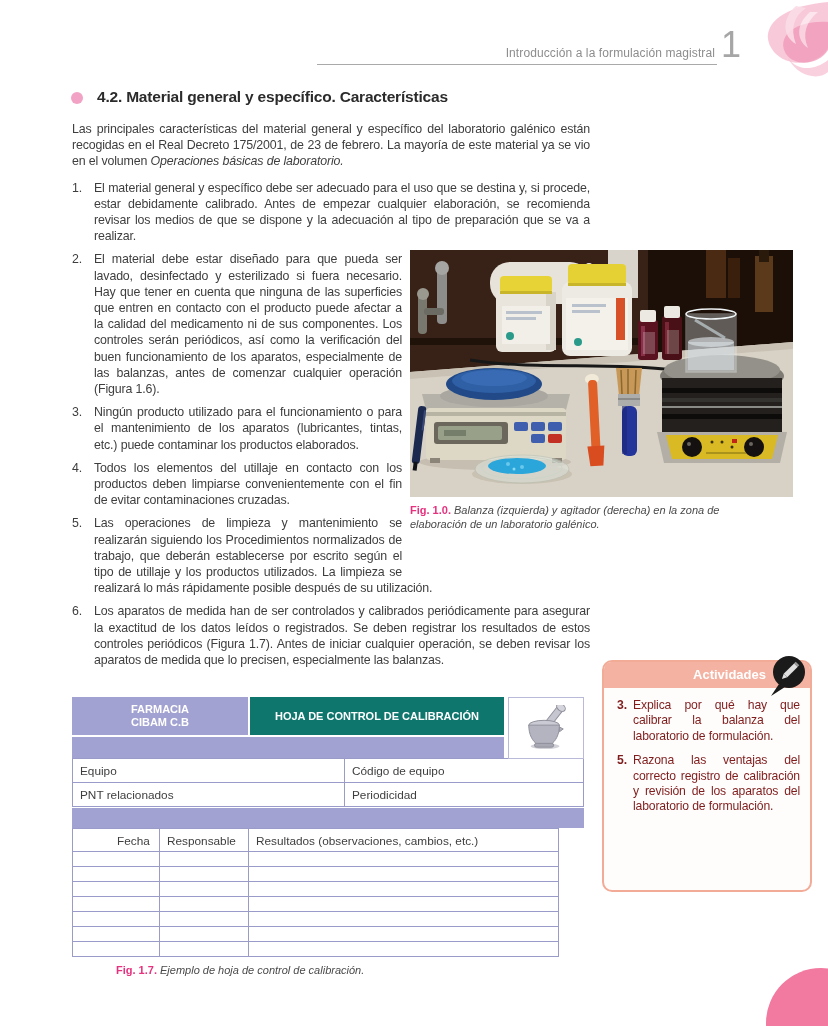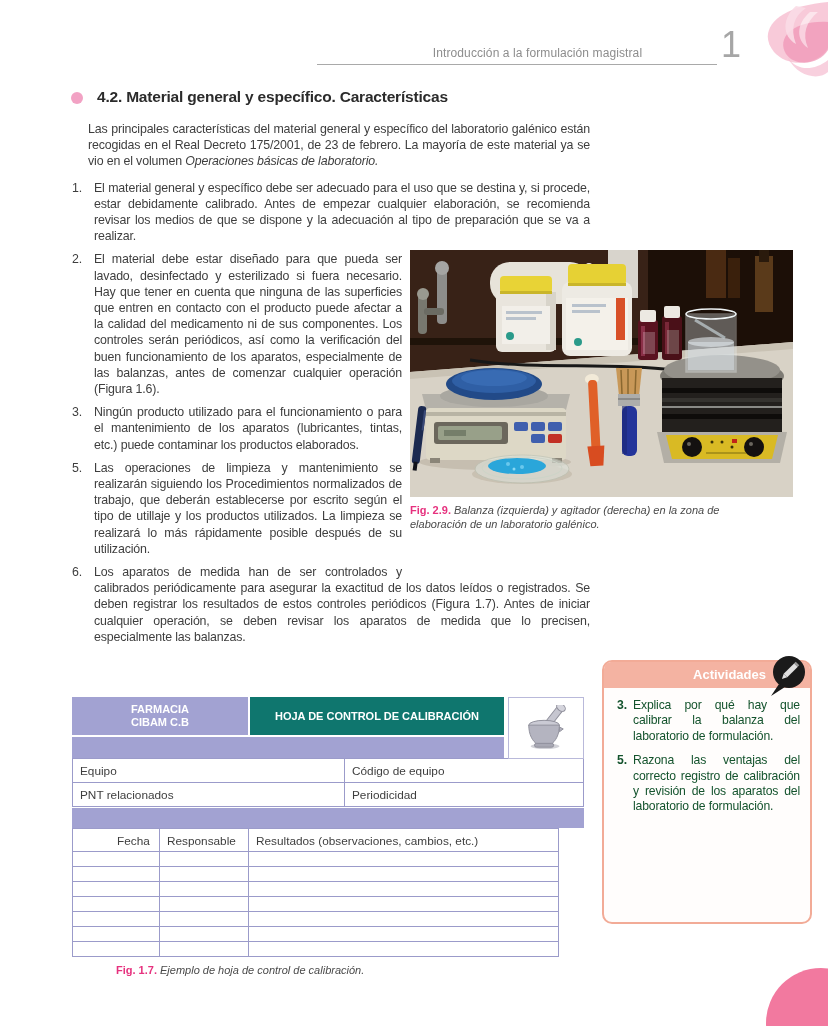--- a/index.html
+++ b/index.html
@@ -1,33 +1,33 @@
 <!DOCTYPE html>
 <html><head>
 <meta charset="utf-8">
 <style>
   html,body{margin:0;padding:0;background:#ffffff;}
   .page{position:relative;width:828px;height:1026px;background:#ffffff;overflow:hidden;
         font-family:"Liberation Sans","DejaVu Sans",sans-serif;color:#3e3e3e;}
 
   
   .swirl{position:absolute;top:0;right:0;}
-  .running-title{position:absolute;top:46px;left:360px;width:355px;text-align:center;
+  .running-title{position:absolute;top:46px;left:360px;width:355px;text-align:right;
                  font-size:12px;color:#8d8d8d;letter-spacing:.1px;}
   .chapter-num{position:absolute;top:24px;left:721px;font-size:36px;font-weight:300;color:#a6a6a6;}
   .header-rule{position:absolute;top:64px;left:317px;width:400px;height:1px;background:#a9a9a9;}
 
   
   .sec-bullet{position:absolute;top:92px;left:71px;width:12px;height:12px;border-radius:50%;}
   .sec-title{position:absolute;top:88px;left:97px;font-size:15.5px;font-weight:bold;color:#2b2b2b;letter-spacing:-.2px;}
 
   
   .main-text{position:absolute;top:121px;left:72px;width:518px;
              font-size:12.4px;line-height:16.2px;letter-spacing:-.15px;text-align:justify;}
-  .intro{margin:0 0 10px 16px;}
+  .intro{margin:0 0 10px 0;}
   .italic{font-style:italic;}
   .li{margin-bottom:7px;padding-left:22px;text-indent:-22px;}
   .li .num{display:inline-block;width:22px;text-indent:0;}
   .fig-spacer{float:right;width:188px;height:316px;}
 
   
   .photo{position:absolute;top:250px;left:410px;width:383px;height:247px;}
   .caption{font-size:11px;line-height:13.8px;color:#4a4a4a;}
   .cap16{position:absolute;top:504px;left:410px;width:352px;}
   .cap17{position:absolute;top:964px;left:72px;width:480px;padding-left:44px;}
@@ -48,26 +48,26 @@
   .fcell{box-sizing:border-box;border:1px solid #9b9bca;background:#fff;height:25px;
          padding:5px 0 0 7px;}
   .fcell+.fcell{margin-left:-1px;}
   .fc-l{width:273px;} .fc-r{width:240px;}
   .t-band2{width:512px;height:20px;margin-top:1px;margin-bottom:1px;}
   .lc-1{width:88px;padding-left:44px;} .lc-2{width:90px;} .lc-3{width:311px;}
   .lrow .fcell{height:24px;padding-top:5px;}
   .erow .fcell{height:16px;padding:0 0 0 7px;}
 
   
-  .activities{position:absolute;top:660px;left:602px;width:210px;height:264px;box-sizing:border-box;
+  .activities{position:absolute;top:660px;left:602px;width:210px;height:232px;box-sizing:border-box;
               border:2px solid #f2ab97;border-radius:10px;background:#fffdfc;}
   .act-head{position:relative;height:26px;border-radius:7px 7px 0 0;}
   .act-title{position:absolute;top:5px;right:44px;color:#ffffff;font-weight:bold;font-size:13px;}
   .act-bubble{position:absolute;top:-8px;right:2px;}
-  .act-body{padding:10px 10px 0 13px;font-size:12.2px;line-height:15.4px;text-align:justify;letter-spacing:-.15px;color:#14532d;}
+  .act-body{padding:10px 10px 0 13px;font-size:12.2px;line-height:15.4px;text-align:justify;letter-spacing:-.15px;color:#7f1d1d;}
   .act-item{margin-bottom:9px;padding-left:16px;text-indent:-16px;}
   .act-item .num{display:inline-block;width:16px;text-indent:0;font-weight:bold;}
 
   
   .page-num{position:absolute;top:986px;left:784px;font-size:13px;font-weight:bold;color:#2e2e2e;}
   .corner{position:absolute;top:968px;left:766px;width:110px;height:110px;border-radius:50%;}
 </style>
 </head>
 <body>
 
@@ -90,20 +90,21 @@
 
   <div class="main-text">
     <p class="intro"><span>Las principales características del material general y específico del laboratorio galénico están recogidas en el Real Decreto 175/2001, de 23 de febrero. La mayoría de este material ya se vio en el volumen </span><span class="italic">Operaciones básicas de laboratorio.</span></p>
 
     <div class="li"><span class="num">1.</span><span>El material general y específico debe ser adecuado para el uso que se destina y, si procede, estar debidamente calibrado. Antes de empezar cualquier elaboración, se recomienda revisar los medios de que se dispone y la adecuación al tipo de preparación que se va a realizar.</span></div>
 
     <span class="fig-spacer"></span>
 
     <div class="li"><span class="num">2.</span><span>El material debe estar diseñado para que pueda ser lavado, desinfectado y esterilizado si fuera necesario. Hay que tener en cuenta que ninguna de las superficies que entren en contacto con el producto puede afectar a la calidad del medicamento ni de sus componentes. Los controles serán periódicos, así como la verificación del buen funcionamiento de los aparatos, especialmente de las balanzas, antes de comenzar cualquier operación (Figura 1.6).</span></div>
     <div class="li"><span class="num">3.</span><span>Ningún producto utilizado para el funcionamiento o para el mantenimiento de los aparatos (lubricantes, tintas, etc.) puede contaminar los productos elaborados.</span></div>
+    <div class="li"><span class="num">4.</span><span>Todos los elementos del utillaje en contacto con los productos deben limpiarse convenientemente con el fin de evitar contaminaciones cruzadas.</span></div>
     <div class="li"><span class="num">5.</span><span>Las operaciones de limpieza y mantenimiento se realizarán siguiendo los Procedimientos normalizados de trabajo, que deberán establecerse por escrito según el tipo de utillaje y los productos utilizados. La limpieza se realizará lo más rápidamente posible después de su utilización.</span></div>
     <div class="li"><span class="num">6.</span><span>Los aparatos de medida han de ser controlados y calibrados periódicamente para asegurar la exactitud de los datos leídos o registrados. Se deben registrar los resultados de estos controles periódicos (Figura 1.7). Antes de iniciar cualquier operación, se deben revisar los aparatos de medida que lo precisen, especialmente las balanzas.</span></div>
   </div>
 
   <svg class="photo" viewBox="0 0 383 247" role="img" aria-label="laboratory-balance-and-magnetic-stirrer-photo">
     <rect x="0" y="0" width="383" height="247" fill="#2a1a10"></rect>
     <rect x="0" y="0" width="240" height="125" fill="#382217"></rect>
     <rect x="238" y="0" width="145" height="112" fill="#1c0f07"></rect>
     <rect x="0" y="88" width="240" height="7" fill="#1f1309"></rect>
 
@@ -223,21 +224,21 @@
     <ellipse cx="112" cy="224" rx="50" ry="10" fill="#c9c1b2"></ellipse>
     <ellipse cx="112" cy="219" rx="47" ry="14" fill="#dde2da" opacity="0.6" stroke="#b9c0b2"></ellipse>
     <ellipse cx="112" cy="218" rx="40" ry="11" fill="none" stroke="#cdd4c8"></ellipse>
     <ellipse cx="107" cy="216" rx="29" ry="8" fill="#2aa6da"></ellipse>
     <circle cx="98" cy="214" r="2" fill="#6ac8ec"></circle>
     <circle cx="112" cy="217" r="2" fill="#6ac8ec"></circle>
     <circle cx="104" cy="219" r="1.5" fill="#8ad8f4"></circle>
   </svg>
 
   <div class="caption cap16">
-    <span class="fig-label" style="color:#e6317e;">Fig. 2.9.</span><span class="cap-text"> Balanza (izquierda) y agitador (derecha) en la zona de elaboración de un laboratorio galénico.</span>
+    <span class="fig-label" style="color:#e6317e;">Fig. 1.0.</span><span class="cap-text"> Balanza (izquierda) y agitador (derecha) en la zona de elaboración de un laboratorio galénico.</span>
   </div>
 
   <div class="ctable">
     <div class="t-head">
       <div class="hcell brand" style="background:#a2a2d2;">FARMACIA
 CIBAM C.B</div>
       <div class="hcell title-cell" style="background:#0f766e;">HOJA DE CONTROL DE CALIBRACIÓN</div>
     </div>
     <div class="icon-cell">
       <svg width="46" height="46" viewBox="0 0 48 48">

